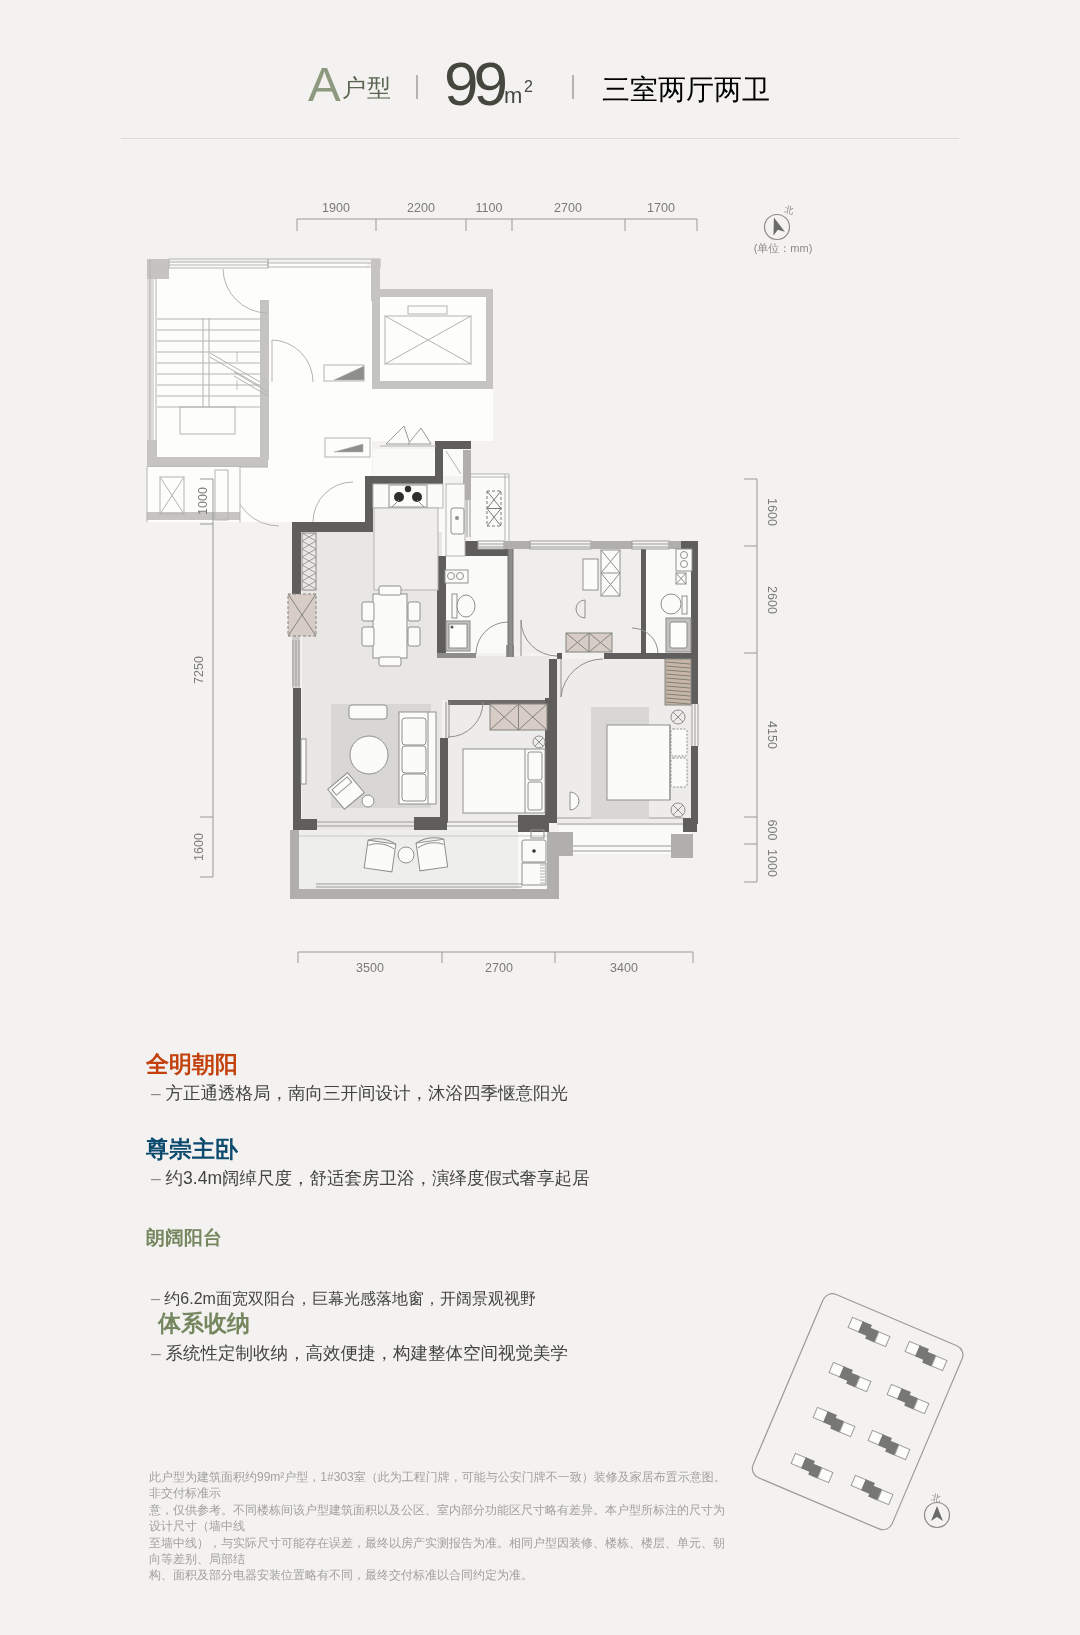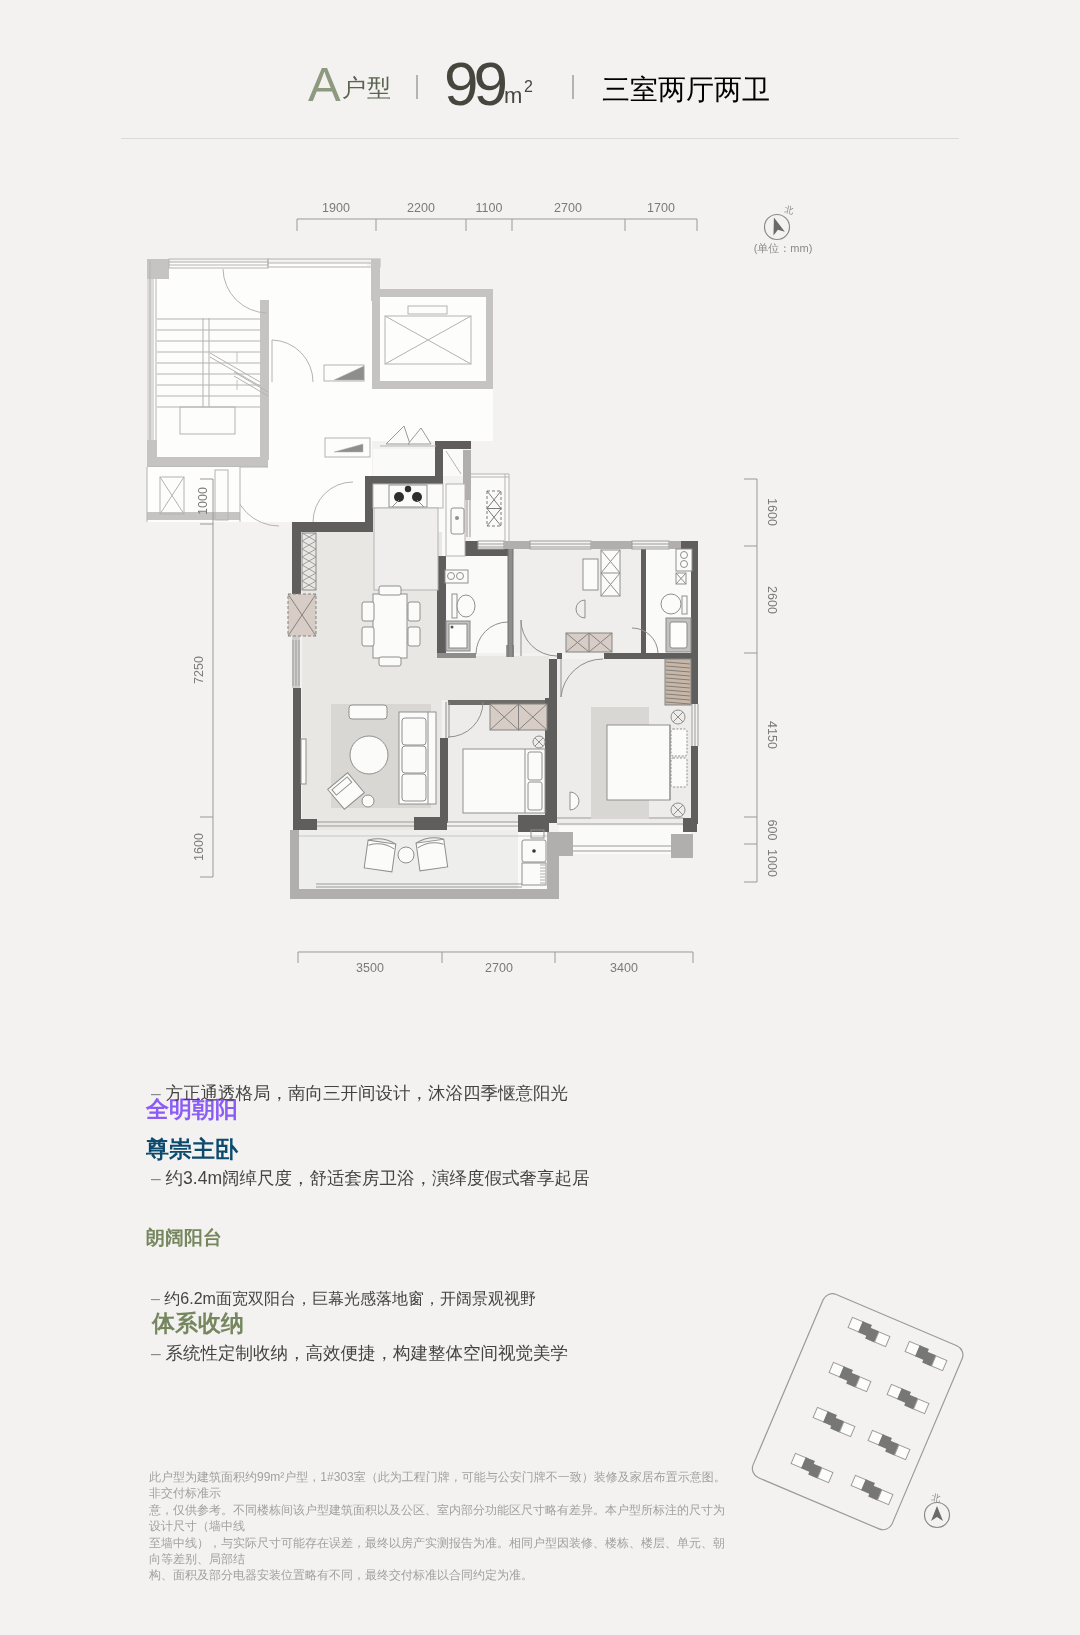--- a/index.html
+++ b/index.html
@@ -739,33 +739,33 @@
       <circle cx="777" cy="227" r="12.5" fill="none" stroke="#8a8a88" stroke-width="1.2"></circle>
       <g transform="rotate(-18 777 227)">
         <path d="M777,217 L771,234 L777,230 L783,234 Z" fill="#6a6a68" stroke="none" stroke-width="0"></path>
       </g>
       <text x="784" y="212" font-size="9" fill="#8a8a88" transform="rotate(12 784 212)">北</text>
       <text x="783" y="252" font-size="11" fill="#8a8a88" text-anchor="middle">(单位：mm)</text>
     </g>
 
 </svg>
 
-<div class="abs" style="left:146px;top:1053px;font-size:23px;line-height:23px;font-weight:bold;color:#8b5cf6;letter-spacing:0px;margin-top:45px;">全明朝阳</div>
+<div class="abs" style="left:146px;top:1053px;font-size:23px;line-height:23px;font-weight:bold;color:#c2410c;letter-spacing:0px;">全明朝阳</div>
 
 <div class="abs" style="left:151px;top:1085px;font-size:17.5px;line-height:17.5px;color:#434341;"><span style="color:#8b8b89;">–</span> 方正通透格局，南向三开间设计，沐浴四季惬意阳光</div>
 
 <div class="abs" style="left:146px;top:1138px;font-size:23px;line-height:23px;font-weight:bold;color:#0c4a6e;letter-spacing:0px;">尊崇主卧</div>
 
 <div class="abs" style="left:151px;top:1170px;font-size:17.5px;line-height:17.5px;color:#434341;"><span style="color:#8b8b89;">–</span> 约3.4m阔绰尺度，舒适套房卫浴，演绎度假式奢享起居</div>
 
 <div class="abs" style="left:146px;top:1226px;font-size:19px;line-height:23px;font-weight:bold;color:#76875f;letter-spacing:0px;">朗阔阳台</div>
 
 <div class="abs" style="left:151px;top:1258px;font-size:16px;line-height:17.5px;color:#434341;margin-top:32px;"><span style="color:#8b8b89;">–</span> 约6.2m面宽双阳台，巨幕光感落地窗，开阔景观视野</div>
 
-<div class="abs" style="left:152px;top:1312px;font-size:23px;line-height:23px;font-weight:bold;color:#76875f;letter-spacing:0px;">体系收纳</div>
+<div class="abs" style="left:158px;top:1312px;font-size:23px;line-height:23px;font-weight:bold;color:#76875f;letter-spacing:0px;">体系收纳</div>
 
 <div class="abs" style="left:151px;top:1345px;font-size:17.5px;line-height:17.5px;color:#434341;"><span style="color:#8b8b89;">–</span> 系统性定制收纳，高效便捷，构建整体空间视觉美学</div>
 
 <div class="abs" style="left:149px;top:1469px;width:580px;font-size:12px;line-height:16.4px;color:#a2a1a0;">此户型为建筑面积约99m²户型，1#303室（此为工程门牌，可能与公安门牌不一致）装修及家居布置示意图。非交付标准示<br>意，仅供参考。不同楼栋间该户型建筑面积以及公区、室内部分功能区尺寸略有差异。本户型所标注的尺寸为设计尺寸（墙中线<br>至墙中线），与实际尺寸可能存在误差，最终以房产实测报告为准。相同户型因装修、楼栋、楼层、单元、朝向等差别、局部结<br>构、面积及部分电器安装位置略有不同，最终交付标准以合同约定为准。</div>
 
 <svg class="abs" style="left:700px;top:1260px;" width="320" height="320" viewBox="0 0 320 320">
 
 <g transform="rotate(23 157 152)">
       <rect x="82" y="52" width="151" height="199" rx="10" fill="none" stroke="#9c9b99" stroke-width="1.2"></rect>
     </g>

